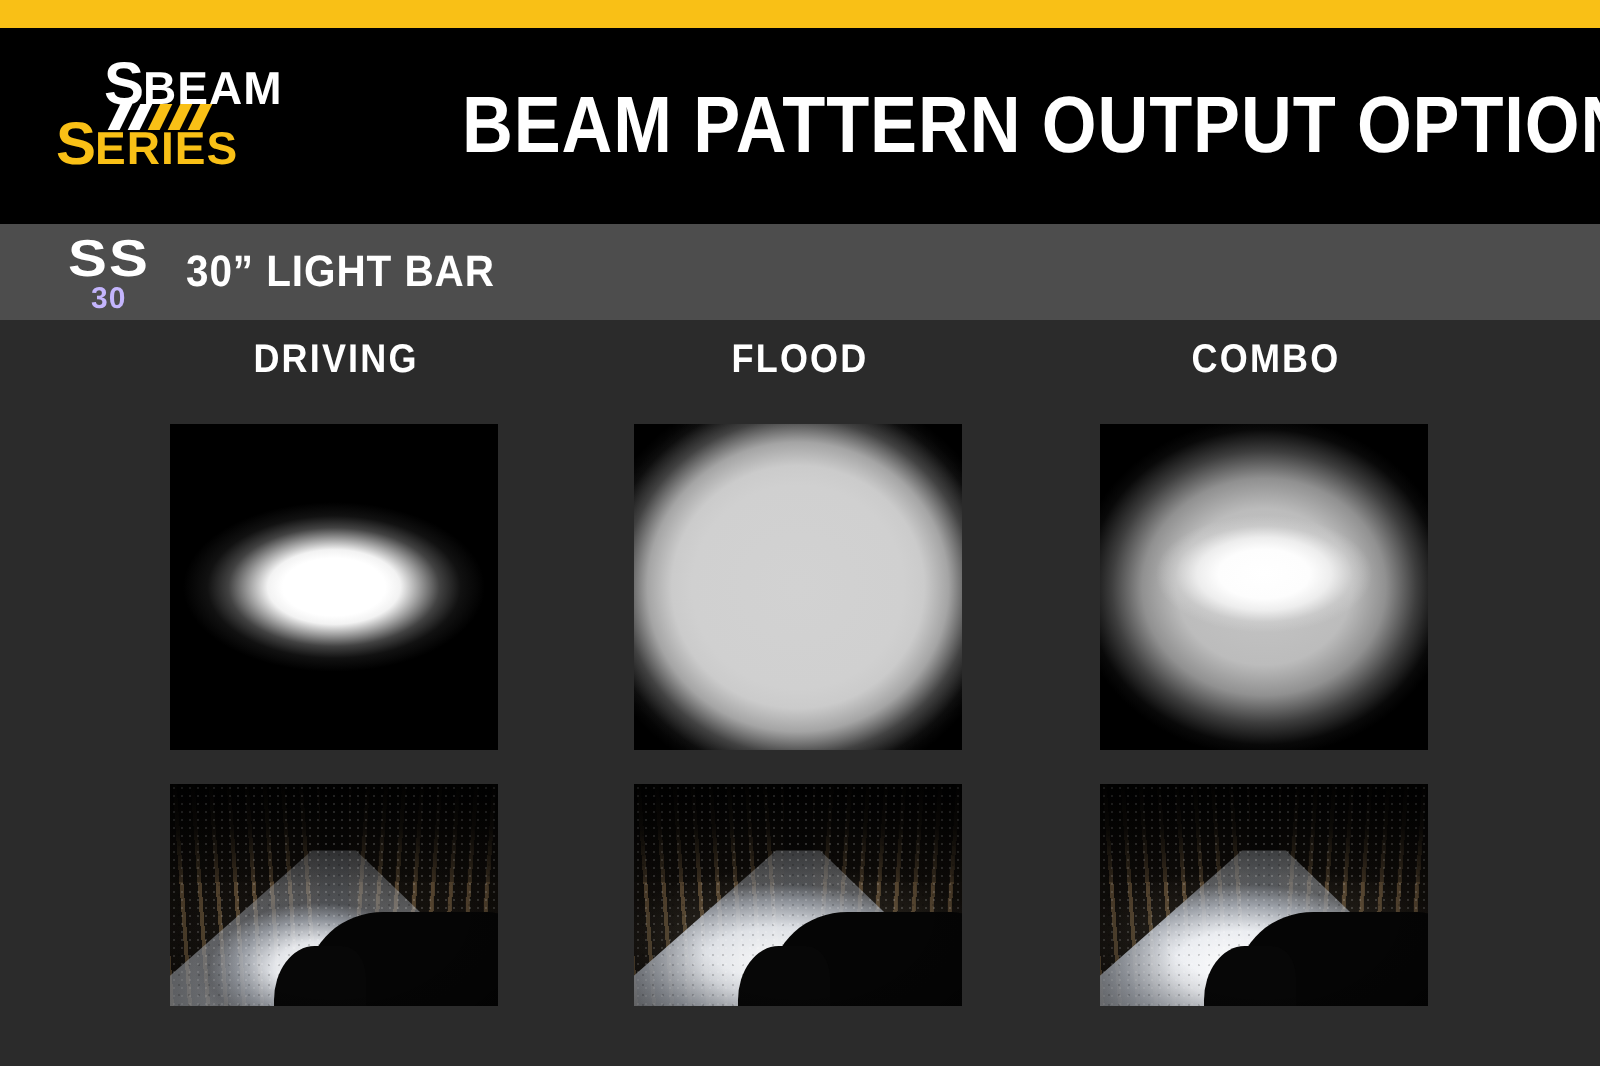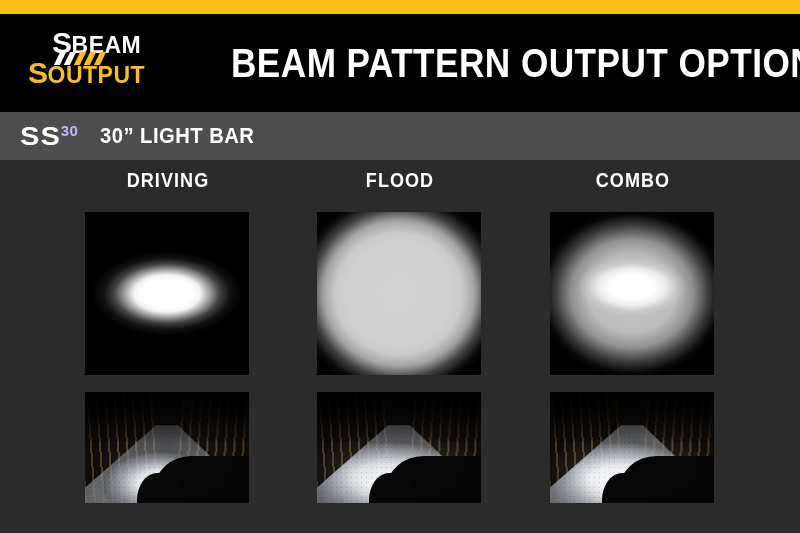--- a/index.html
+++ b/index.html
@@ -91,23 +91,24 @@
   }
 
   
   .subbar {
     position:absolute; top:112px; left:0;
     width:800px; height:48px;
     background:#4d4d4d;
     display:flex; align-items:center;
   }
   .model {
-    margin-left:20px;
-    display:flex; align-items:flex-start;
+    margin-left:34px;
+    display:flex; align-items:center;
     white-space:nowrap;
+    flex-direction:column;
   }
   .model-ss {
     color:#ffffff;
     font-size:26px; line-height:26px;
     font-weight:bold;
     letter-spacing:1px;
     transform:scaleX(1.12);
     transform-origin:left center;
   }
   .model-num {
@@ -309,21 +310,21 @@
       <div class="stripes">
         <i></i>
           <i></i>
           <i></i>
           <i></i>
           <i></i>
       </div>
 
       <div class="logo-row logo-series">
         <span class="cap">S</span>
-        <span class="rest">OUTPUT</span>
+        <span class="rest">ERIES</span>
       </div>
     </div>
 
     <div class="header-title">BEAM PATTERN OUTPUT OPTIONS</div>
   </div>
 
   <div class="subbar">
     <div class="model">
       <span class="model-ss">SS</span>
       <span class="model-num">30</span>

